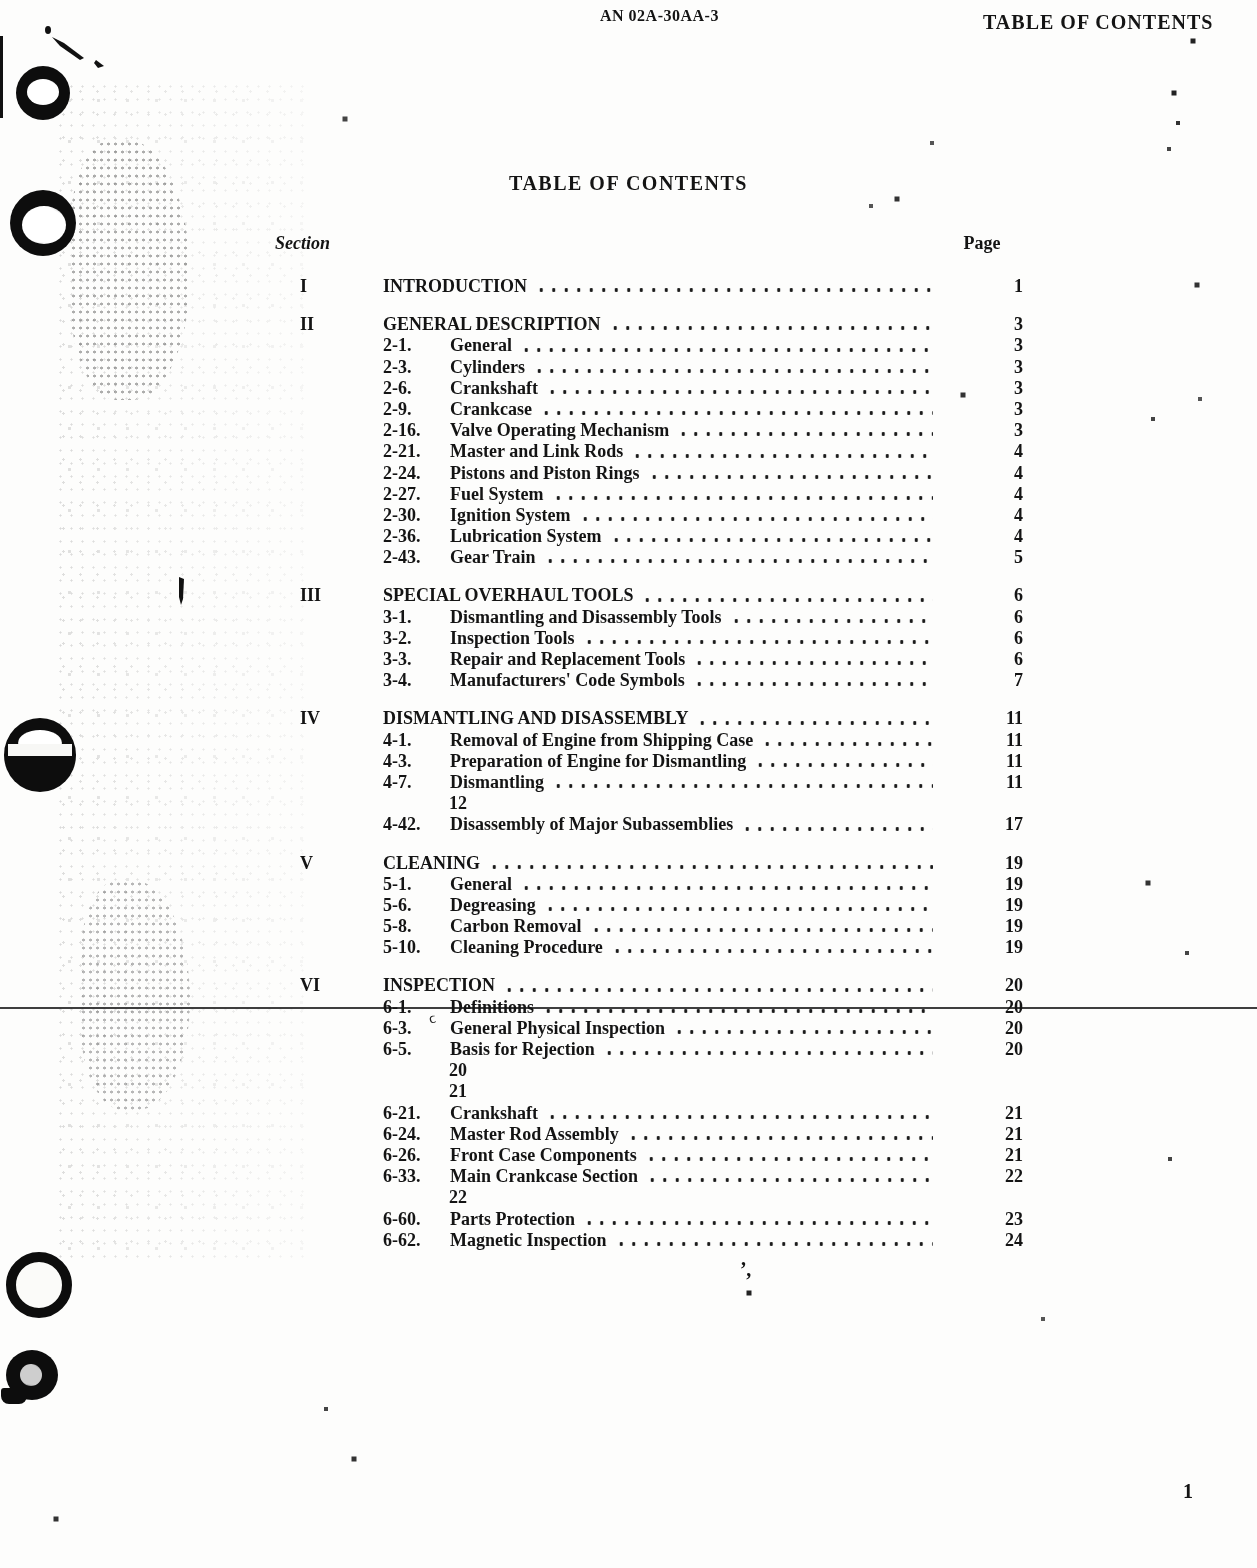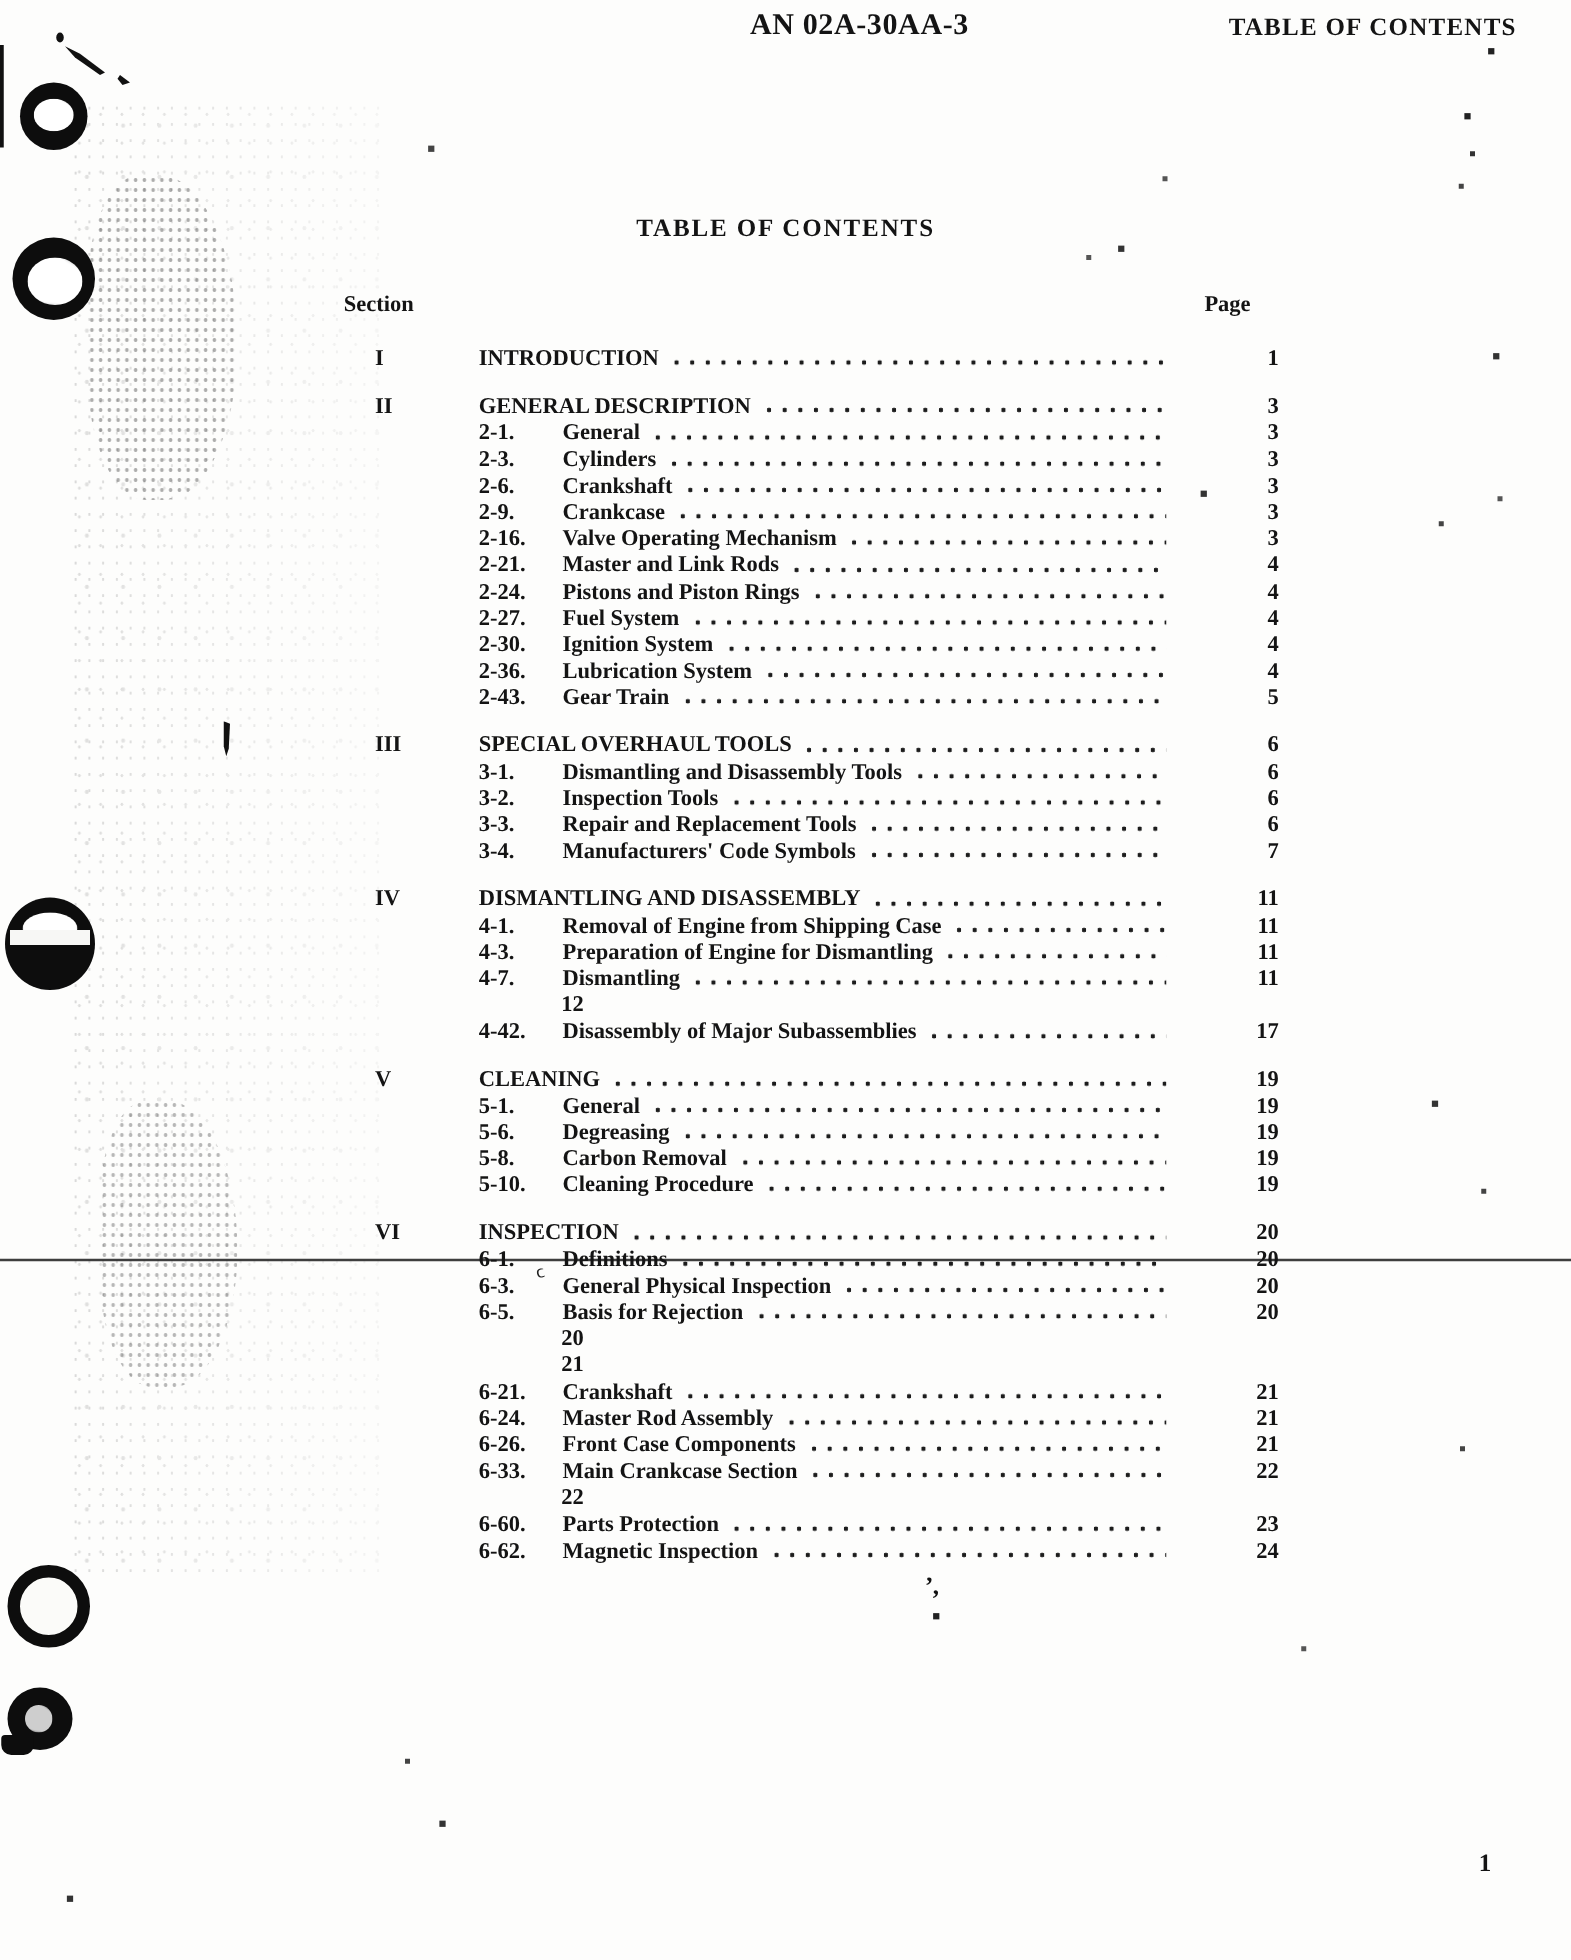--- a/index.html
+++ b/index.html
@@ -8,29 +8,29 @@
     background:#fdfdfc;
     font-family:"Liberation Serif","DejaVu Serif",serif;
     font-weight:bold;
     color:#141414;
     position:relative;
     overflow:hidden;
   }
   .page{position:absolute;inset:0;}
 
   
-  .doc-number{position:absolute;top:7px;left:600px;font-size:24px;letter-spacing:.5px;}
+  .doc-number{position:absolute;top:7px;left:600px;font-size:16px;letter-spacing:.5px;}
   .header-right{position:absolute;top:11px;left:983px;font-size:20px;letter-spacing:1px;}
   .page-title{position:absolute;top:172px;left:0;width:100%;text-align:center;font-size:20px;letter-spacing:1.5px;}
   .footer-pagenum{position:absolute;top:1480px;left:1183px;font-size:20px;}
 
   
   .toc{position:absolute;top:233px;left:275px;width:760px;font-size:18px;}
   .toc-head{display:flex;margin-bottom:22px;}
-  .toc-head .hl{flex:1;}
+  .toc-head .hl{flex:1;font-style:italic;}
   .toc-head .hr{width:96px;text-align:center;padding-right:5px;}
   .sec{margin-bottom:17px;}
   .row{display:flex;align-items:baseline;height:21.2px;line-height:21.2px;}
   .c-roman{width:108px;padding-left:25px;box-sizing:border-box;flex:none;}
   .c-main{flex:1;display:flex;align-items:flex-start;min-width:0;}
   .c-main .num{width:67px;flex:none;}
   .c-main .t{white-space:nowrap;padding-right:8px;}
   .leader{flex:1;height:6px;align-self:flex-end;margin-bottom:4px;margin-right:6px;
     background-image:radial-gradient(circle,#1c1c1c 1.7px,transparent 2px);
     background-size:12.5px 6px;background-repeat:repeat-x;background-position:left bottom;}

